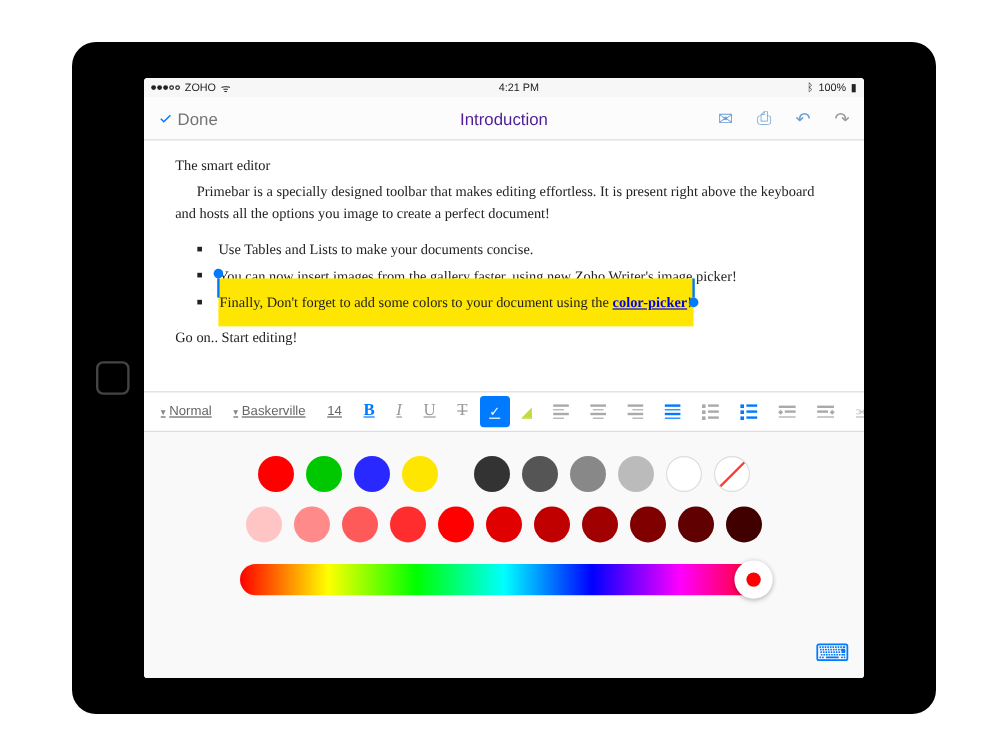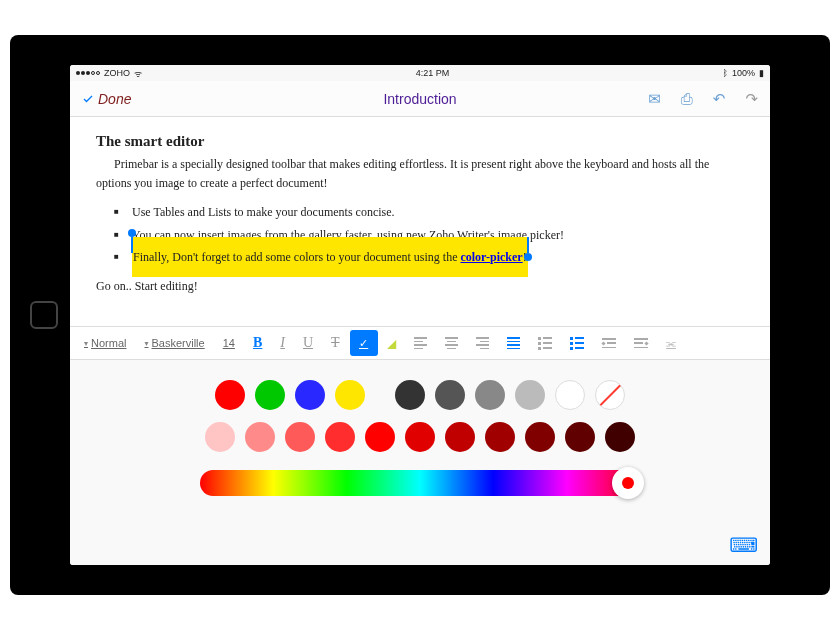--- a/index.html
+++ b/index.html
@@ -1,33 +1,33 @@
 <!DOCTYPE html>
 <html><head>
 <meta charset="utf-8">
 <style>
 * { margin: 0; padding: 0; box-sizing: border-box; }
 body { background: #fff; width: 840px; height: 630px; display: flex; align-items: center; justify-content: center; font-family: -apple-system, BlinkMacSystemFont, sans-serif; }
-.frame { width: 820px; height: 560px; background: #000; border-radius: 8px; padding: 30px 60px; position: relative; }
+.frame { width: 720px; height: 560px; background: #000; border-radius: 20px; padding: 30px 60px; position: relative; }
 .home-btn { position: absolute; left: 20px; top: 50%; transform: translateY(-50%); width: 28px; height: 28px; border: 2px solid #444; border-radius: 6px; }
 .screen { width: 100%; height: 100%; background: #f7f7f7; border-radius: 3px; display: flex; flex-direction: column; overflow: hidden; }
 .status { height: 16px; background: #f7f7f7; display: flex; align-items: center; justify-content: space-between; padding: 0 6px; font-size: 9px; color: #222; }
 .status .l, .status .r { display: flex; align-items: center; gap: 4px; }
 .dots { display: flex; gap: 1px; }
 .dots span { width: 4px; height: 4px; border-radius: 50%; background: #222; }
 .dots span.e { background: transparent; border: 0.5px solid #222; }
 .navbar { height: 36px; background: #fcfcfc; border-bottom: 1px solid #ddd; display: flex; align-items: center; padding: 0 12px; position: relative; }
-.done { color: #7f1d1d; display: flex; align-items: center; gap: 4px; font-size: 14px; font-style: italic; }
+.done { color: #737373; display: flex; align-items: center; gap: 4px; font-size: 14px; }
 .done svg { width: 12px; height: 12px; }
 .title { position: absolute; left: 50%; transform: translateX(-50%); font-size: 14px; color: #4c1d95; }
 .nav-icons { margin-left: auto; display: flex; gap: 20px; }
 .nav-icons span { color: #999; font-size: 15px; }
 .nav-icons .hi { color: #6a9fd4; }
 .doc { flex: 1; background: #fff; padding: 12px 26px; font-family: Georgia, 'Times New Roman', serif; font-size: 12px; color: #222; line-height: 1.6; overflow: hidden; }
-.doc h3 { font-size: 15px; font-weight: bold; margin-bottom: 2px; }
+.doc h3 { font-size: 12px; font-weight: normal; margin-bottom: 2px; }
 .doc p.intro { text-indent: 18px; }
 .doc ul { list-style: none; margin: 10px 0 10px 18px; }
 .doc ul li { position: relative; padding-left: 18px; margin-bottom: 3px; }
 .doc ul li::before { content: "■"; position: absolute; left: 0; font-size: 8px; top: 3px; }
 .hl { background: #ffe600; padding: 13px 1px; position: relative; }
 .hl .link { color: #0000ee; text-decoration: underline; font-weight: bold; }
 .sel-h { position: absolute; width: 2px; height: 16px; background: #007aff; }
 .sel-h.l { left: -1px; top: 0; }
 .sel-h.r { right: -1px; top: 0; }
 .sel-h::before { content: ""; position: absolute; width: 8px; height: 8px; background: #007aff; border-radius: 50%; left: -3px; }

